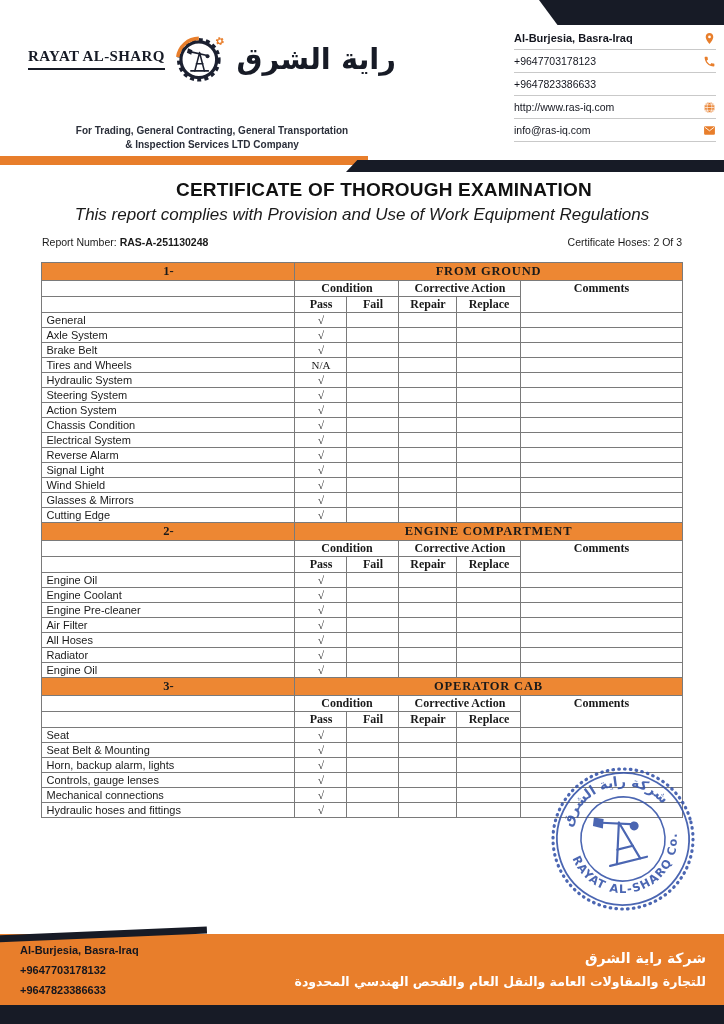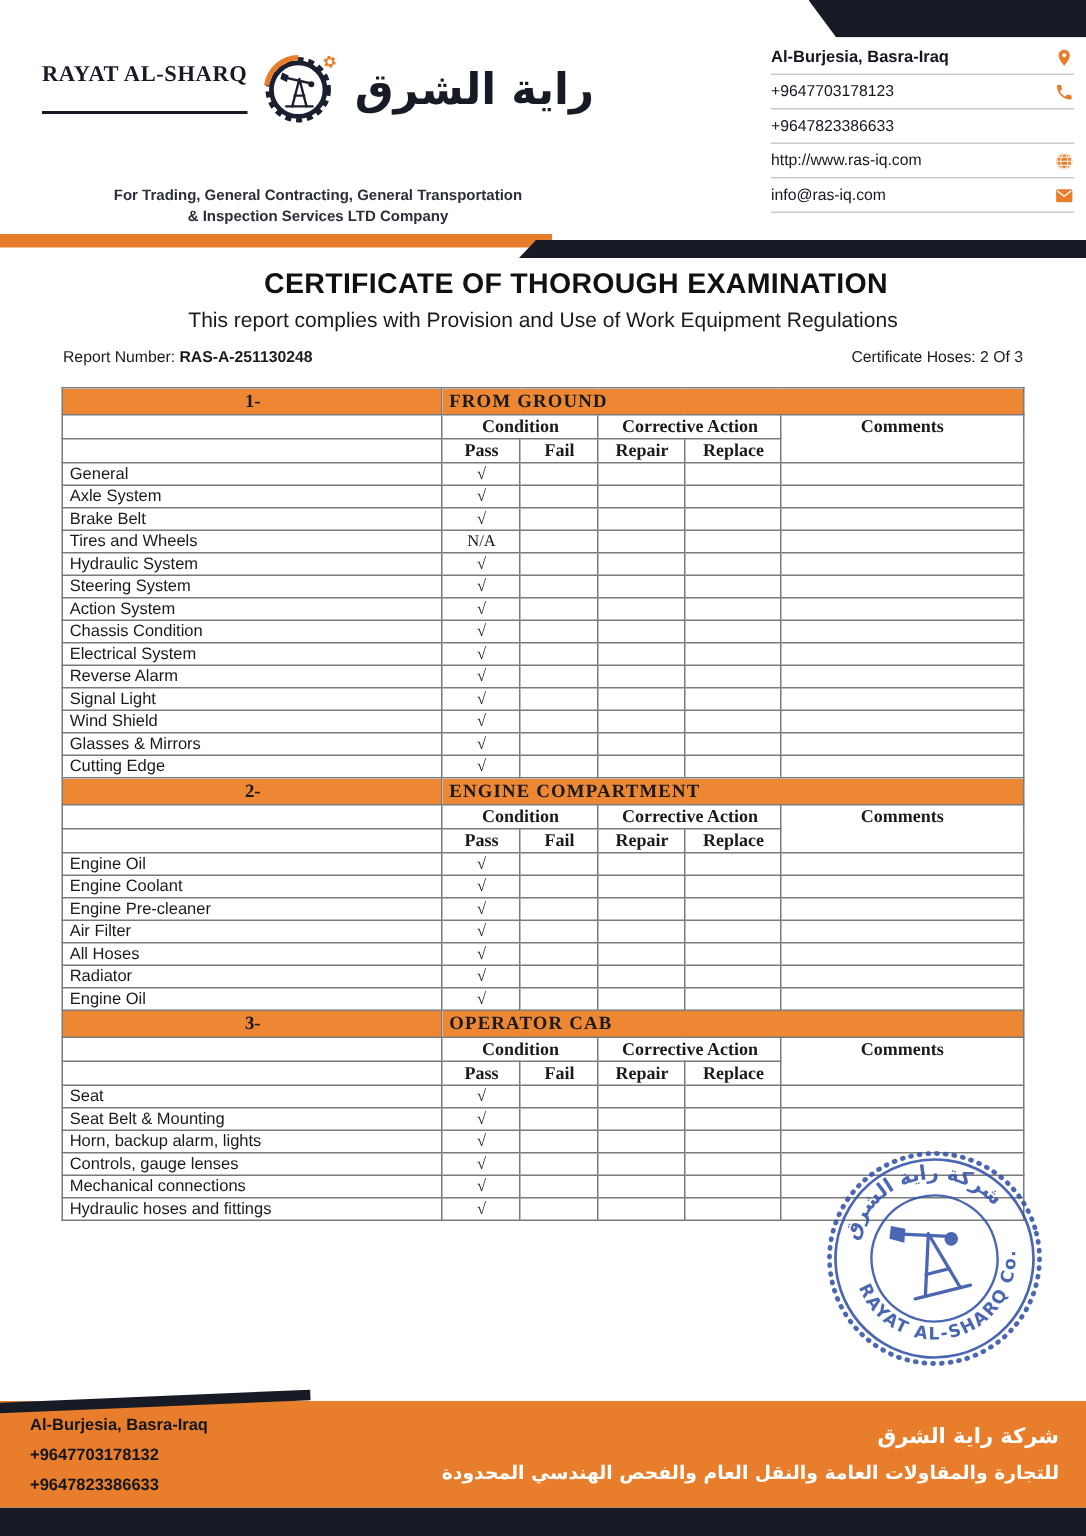--- a/index.html
+++ b/index.html
@@ -14,21 +14,21 @@
   .header { position: relative; height: 152px; }
   .corner-band {
     position: absolute; top: 0; right: 0; width: 185px; height: 25px;
     background: #171B26; clip-path: polygon(0 0, 100% 0, 100% 100%, 10% 100%);
   }
   .logo-block { position: absolute; left: 28px; top: 12px; width: 368px; text-align: center; }
   .logo-row { display: flex; align-items: center; justify-content: center; gap: 10px; }
   .company-en {
     font-family: "Liberation Serif", serif; font-weight: bold; font-size: 15px;
     letter-spacing: .4px; color: #171B26; border-bottom: 2px solid #171B26;
-    padding-bottom: 15px; white-space: nowrap;
+    padding-bottom: 3px; white-space: nowrap;
   }
   .company-ar {
     font-family: "DejaVu Sans", sans-serif; direction: rtl;
     font-size: 29px; font-weight: bold; color: #171B26; white-space: nowrap;
   }
   .tagline { margin-top: 18px; font-size: 10px; font-weight: bold; color: #2b2f3a; line-height: 14px; }
 
   .contact-block { position: absolute; top: 27px; right: 8px; width: 202px; }
   .contact-row {
     display: flex; align-items: center; height: 23px;
@@ -42,36 +42,36 @@
   
   .separator { position: relative; height: 18px; margin-top: 2px; }
   .sep-orange { position: absolute; left: 0; top: 2px; width: 368px; height: 9px; background: #E87E2B; }
   .sep-dark {
     position: absolute; right: 0; top: 6px; width: 378px; height: 12px;
     background: #171B26; clip-path: polygon(3% 0, 100% 0, 100% 100%, 0 100%);
   }
 
   
   .doc-title { text-align: center; font-size: 19px; font-weight: 800; margin-top: 7px; color: #111; letter-spacing: .2px; padding-left: 44px; }
-  .doc-subtitle { text-align: center; font-size: 14px; margin-top: 4px; color: #1a1a1a; }
+  .doc-subtitle { text-align: center; font-size: 17px; margin-top: 4px; color: #1a1a1a; font-style: italic; }
   .report-line { display: flex; justify-content: space-between; margin: 11px 42px 14px; font-size: 10.5px; }
   .report-line b { font-weight: bold; }
 
   
   table.inspection { border-collapse: collapse; width: 640px; margin: 2px auto 0; table-layout: fixed; }
   table.inspection td {
     border: 1px solid #7a7a7a; font-size: 11px; padding: 1px 4px;
     height: 15px; overflow: hidden; white-space: nowrap;
   }
   tr.section-row td {
     background: #ED8733; font-family: "Liberation Serif", serif;
     font-weight: bold; font-size: 12.5px; color: #1a1a1a; height: 16px;
   }
   td.sec-num { text-align: center; }
-  td.sec-title { letter-spacing: .8px; padding-right: 80px; }
+  td.sec-title { text-align: center; letter-spacing: .8px; padding-right: 80px; }
   tr.head-row td {
     font-family: "Liberation Serif", serif; font-weight: bold;
     text-align: center; font-size: 12px; height: 14px; padding: 0 2px;
   }
   td.comments-hdr { vertical-align: top; padding-top: 1px; }
   td.item-cell { text-align: left; padding-left: 5px; }
   td.mark-cell { text-align: center; font-family: "Liberation Serif", serif; font-size: 11.5px; }
 
   
   .stamp {

